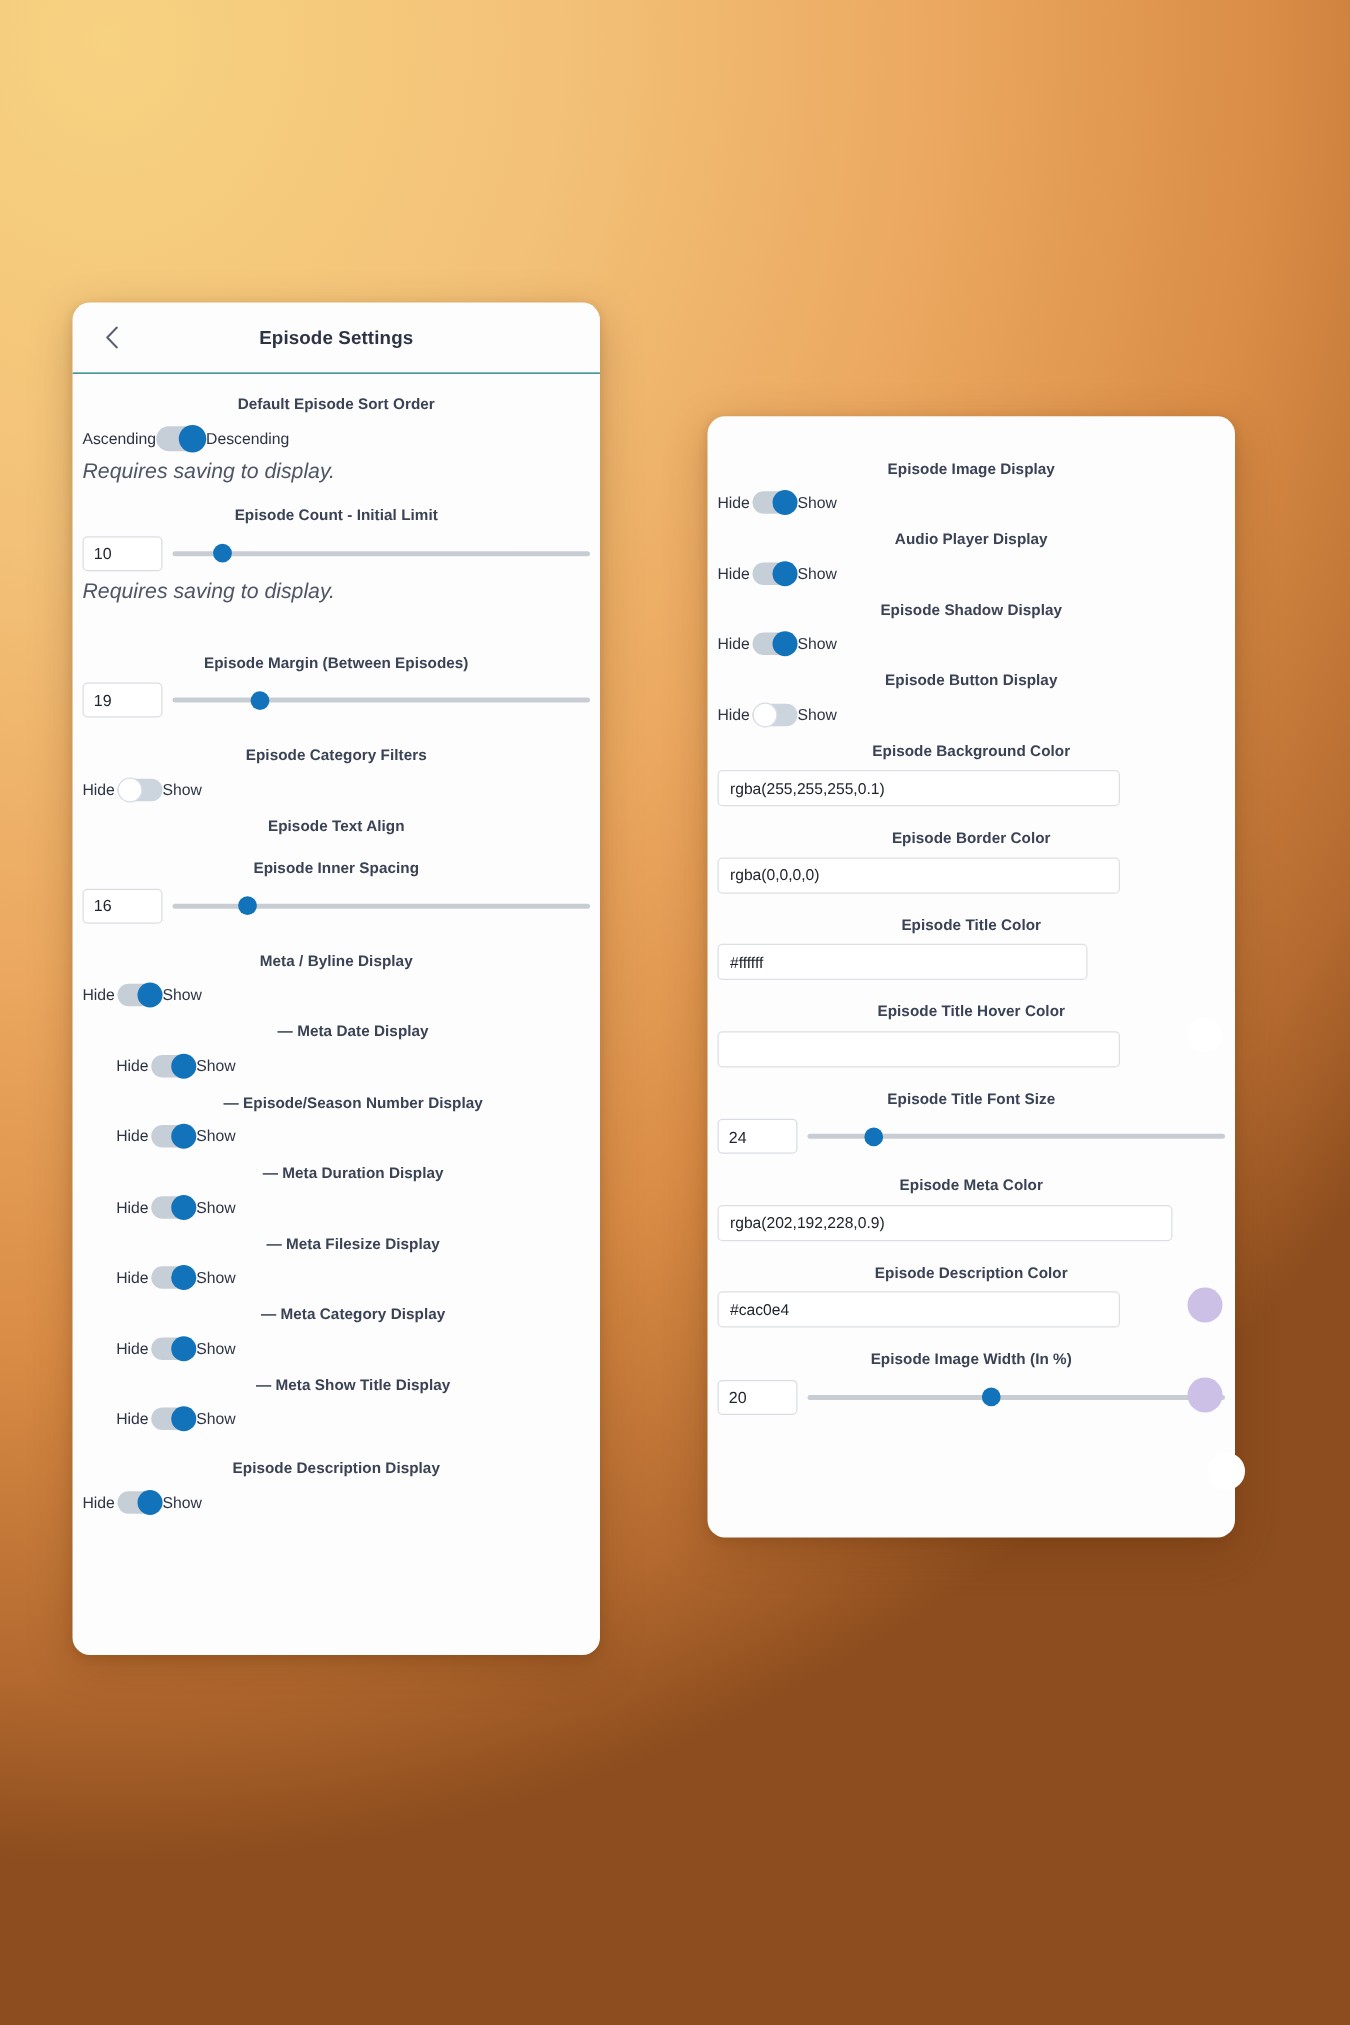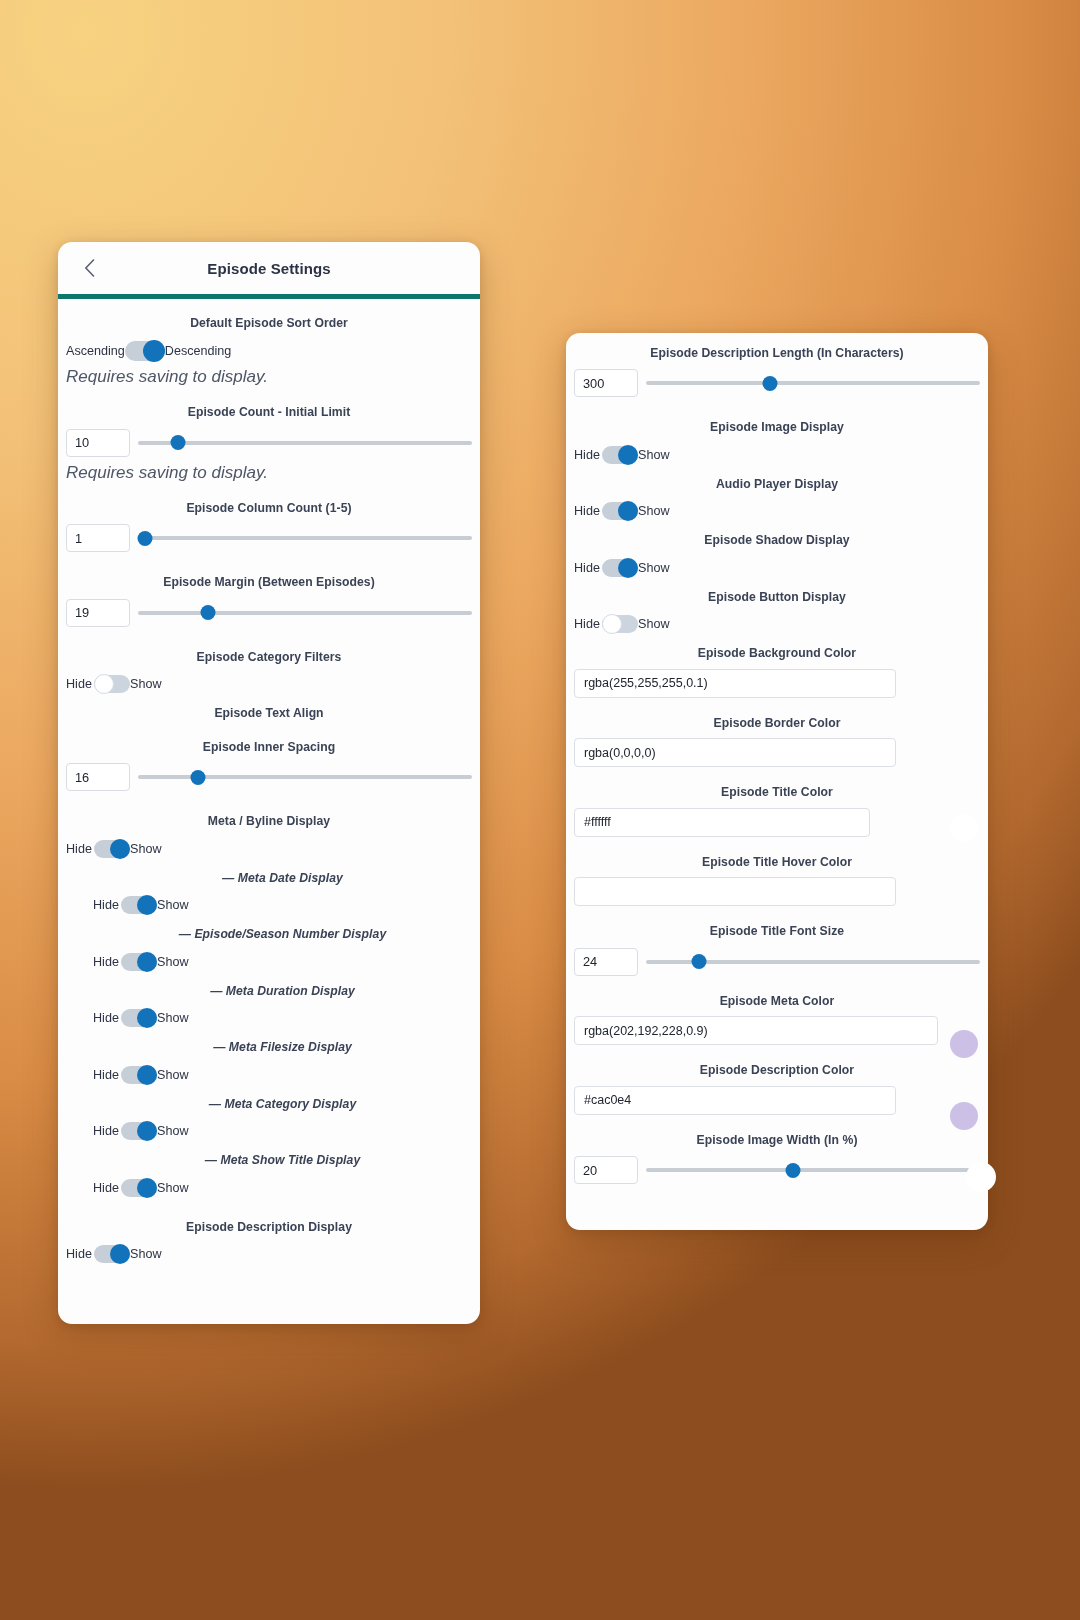--- a/index.html
+++ b/index.html
@@ -25,21 +25,21 @@
     box-shadow: 0 10px 34px rgba(90,45,10,0.28), 0 2px 8px rgba(90,45,10,0.16);
     overflow: hidden;
   }
 
   #left-card  { left: 58px;  top: 242px; width: 422px; height: 1082px; }
   #right-card { left: 566px; top: 333px; width: 422px; height: 897px; }
 
   
   .card-header {
     height: 57px;
-    border-bottom: 5px solid #0f766e;
+    border-bottom: 1px solid #0f766e;
     display: flex;
     align-items: center;
     position: relative;
   }
   .back-btn {
     position: absolute;
     left: 14px;
     width: 34px; height: 34px;
     display: flex; align-items: center; justify-content: center;
     cursor: pointer;
@@ -60,21 +60,21 @@
   .field { padding: 0 0 0 0; }
 
   .flabel {
     font-size: 12.2px;
     font-weight: bold;
     color: #3a4255;
     letter-spacing: 0.05px;
     line-height: 1.35;
     text-align: center;
   }
-  .flabel.sub { padding-left: 27px; font-style: italic; }
+  .flabel.sub { padding-left: 27px; }
 
   .fnote {
     font-size: 17px;
     font-style: italic;
     color: #4e5566;
     margin-top: 6px;
   }
 
   
   .toggle-row {
@@ -255,30 +255,20 @@
         <div class="slider">
           <span class="track"></span>
           <span class="thumb" style="left:12%"></span>
         </div>
       </div>
       <div class="fnote">Requires saving to display.</div>
     </div>
 
     <div class="spacer-md"></div>
 
-    <div class="field">
-      <div class="flabel">Episode Column Count (1-5)</div>
-      <div class="num-row">
-        <div class="num-input">1</div>
-        <div class="slider">
-          <span class="track"></span>
-          <span class="thumb" style="left:2%"></span>
-        </div>
-      </div>
-    </div>
 
     <div class="spacer-lg"></div>
 
     <div class="field">
       <div class="flabel">Episode Margin (Between Episodes)</div>
       <div class="num-row">
         <div class="num-input">19</div>
         <div class="slider">
           <span class="track"></span>
           <span class="thumb" style="left:21%"></span>
@@ -421,30 +411,20 @@
         <span class="tlabel">Show</span>
       </div>
     </div>
 
   </div>
 </div>
 
 <div class="card" id="right-card">
   <div class="card-body" style="padding-top:12px">
 
-    <div class="field">
-      <div class="flabel">Episode Description Length (In Characters)</div>
-      <div class="num-row">
-        <div class="num-input">300</div>
-        <div class="slider">
-          <span class="track"></span>
-          <span class="thumb" style="left:37%"></span>
-        </div>
-      </div>
-    </div>
 
     <div class="spacer-lg"></div>
 
     <div class="field">
       <div class="flabel">Episode Image Display</div>
       <div class="toggle-row">
         <span class="tlabel off">Hide</span>
         <span class="switch on sm">
             <span class="knob"></span>
           </span>

